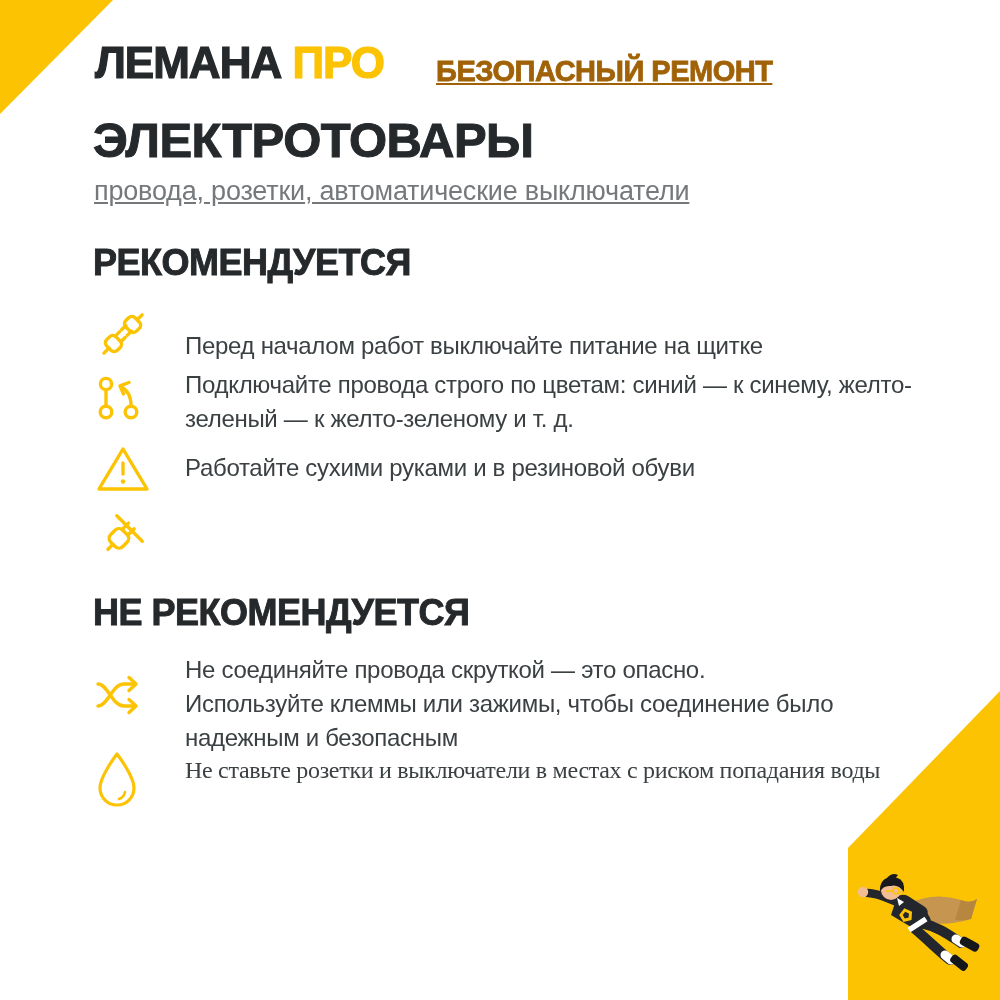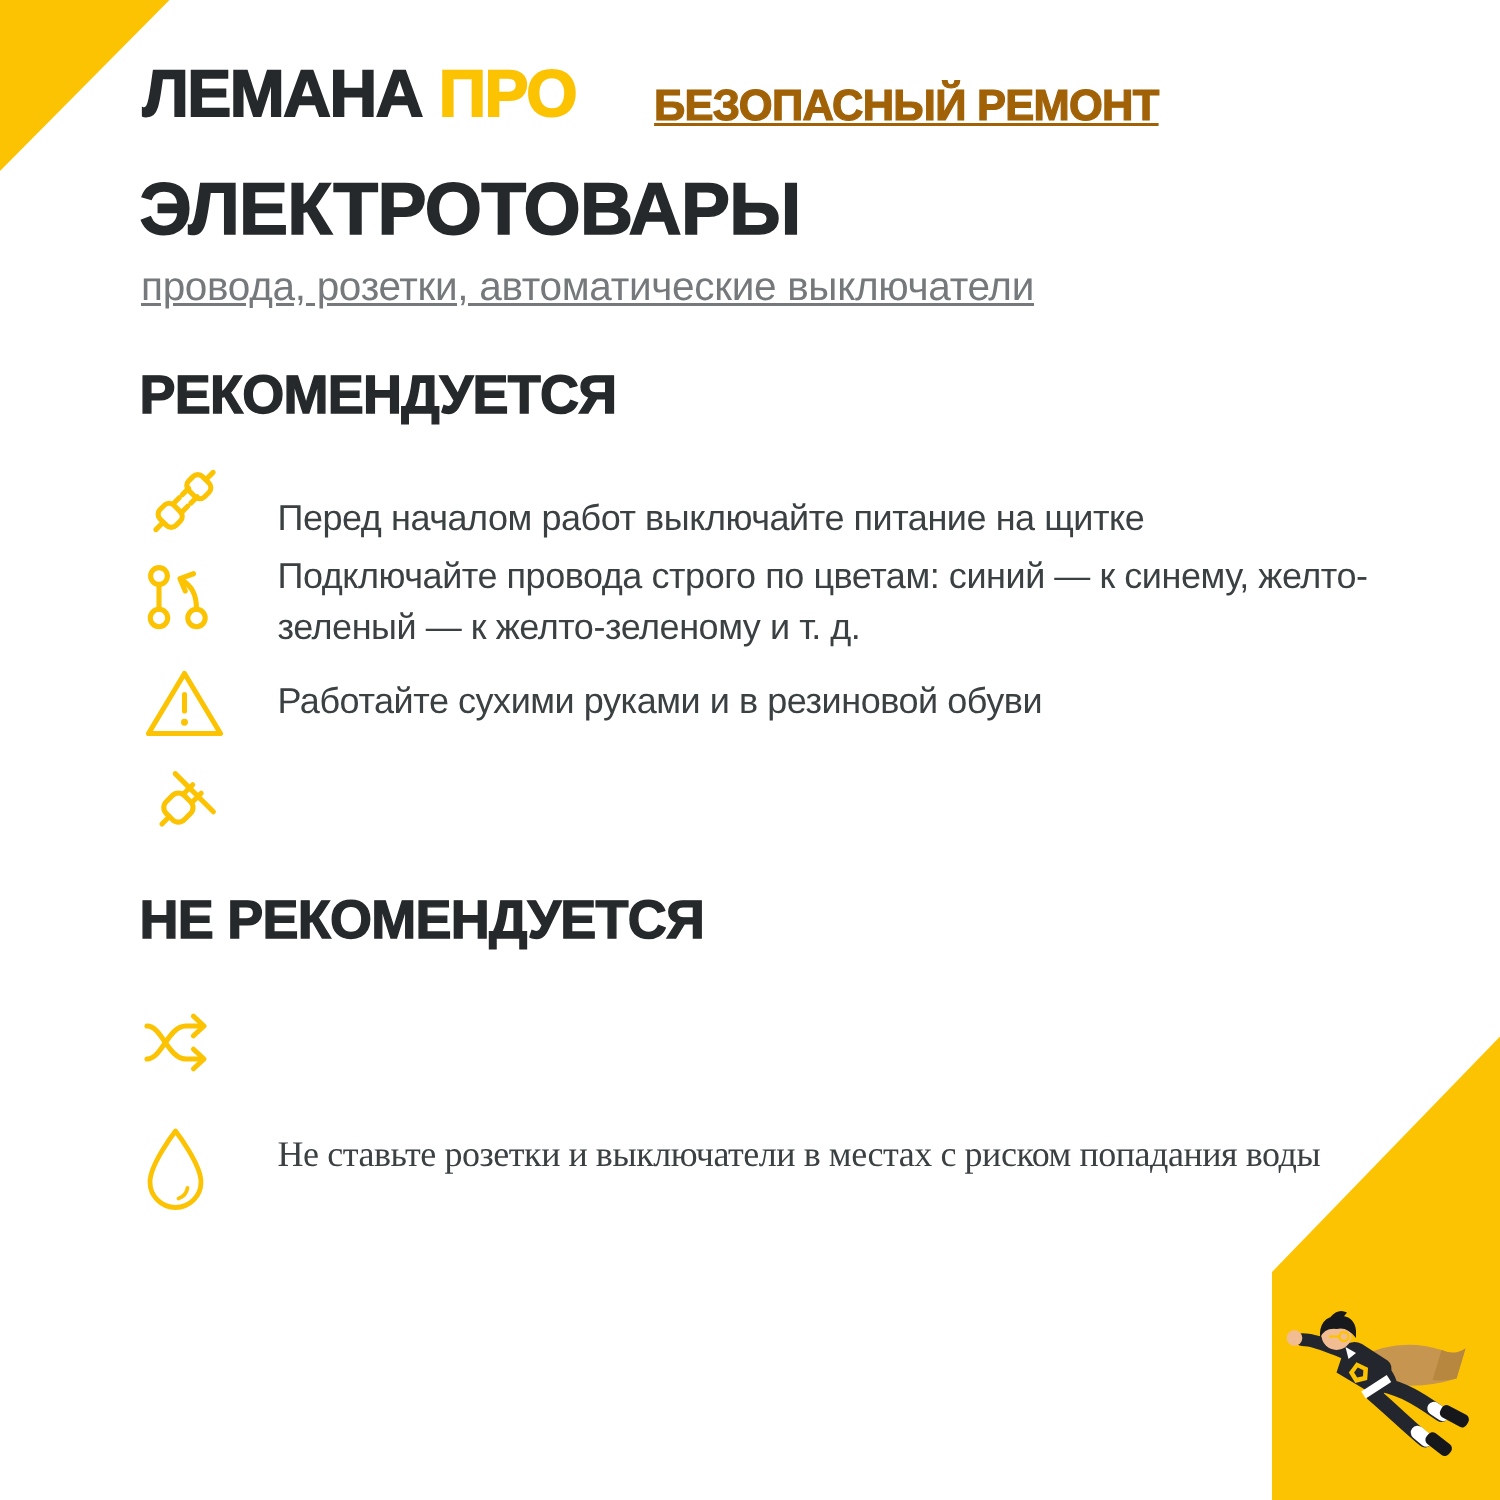--- a/index.html
+++ b/index.html
@@ -104,20 +104,21 @@
   <div class="section-heading heading-notrec">НЕ РЕКОМЕНДУЕТСЯ</div>
 
   <svg class="row-icon icon-5" width="54" height="46" viewBox="0 0 54 46">
     <g stroke="#FCC303" stroke-width="3.4" fill="none" stroke-linecap="round" stroke-linejoin="round">
       <path d="M3,34 C13,34 17,12 29,12 L39,12"></path>
       <path d="M34,5.5 L41,12 L34,18.5"></path>
       <path d="M3,12 C13,12 17,34 29,34 L39,34"></path>
       <path d="M34,27.5 L41,34 L34,40.5"></path>
     </g>
   </svg>
+  <div class="row-text text-5">Не соединяйте провода скруткой — это опасно. Используйте клеммы или зажимы, чтобы соединение было надежным и безопасным</div>
 
   <svg class="row-icon icon-6" width="44" height="58" viewBox="0 0 44 58">
     <g stroke="#FCC303" stroke-width="3.2" fill="none" stroke-linecap="round">
       <path d="M22,4 C22,4 5,26 5,38 a17,17 0 0 0 34,0 C39,26 22,4 22,4 Z" stroke-linejoin="round"></path>
       <path d="M30,42 a9,9 0 0 1 -6,7" stroke-width="2.6"></path>
     </g>
   </svg>
   <div class="row-text text-6">Не ставьте розетки и выключатели в местах с риском попадания воды</div>
 
   <svg class="corner corner-br" width="155" height="312" viewBox="0 0 155 312">

